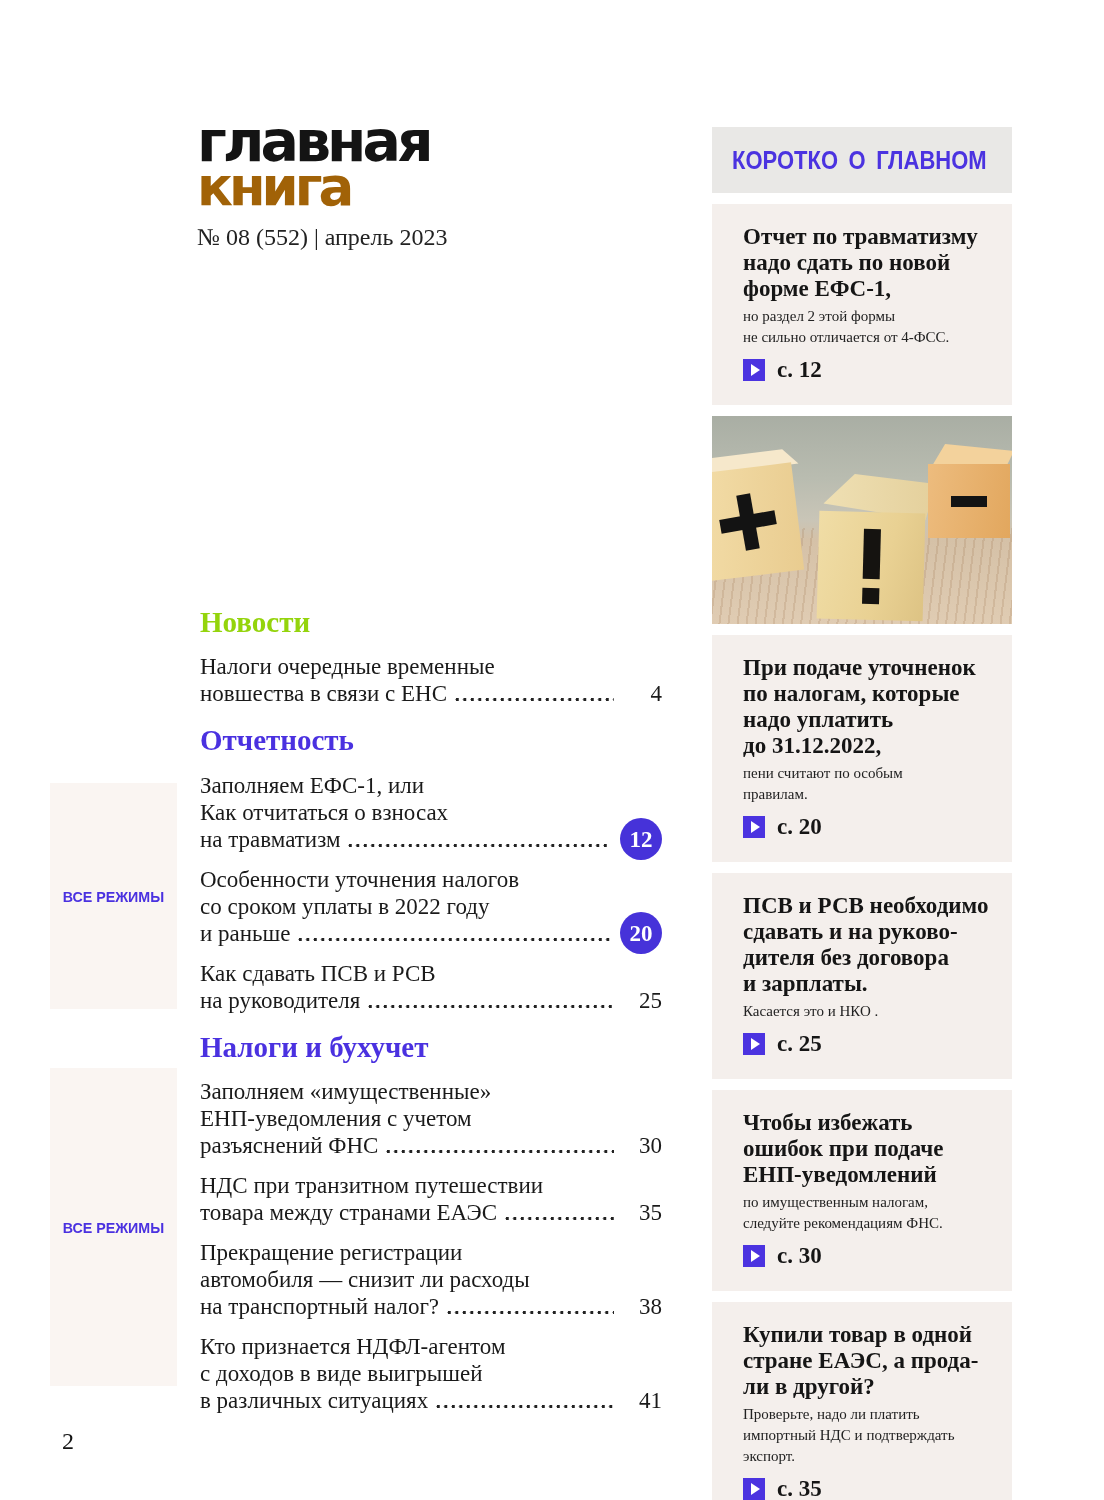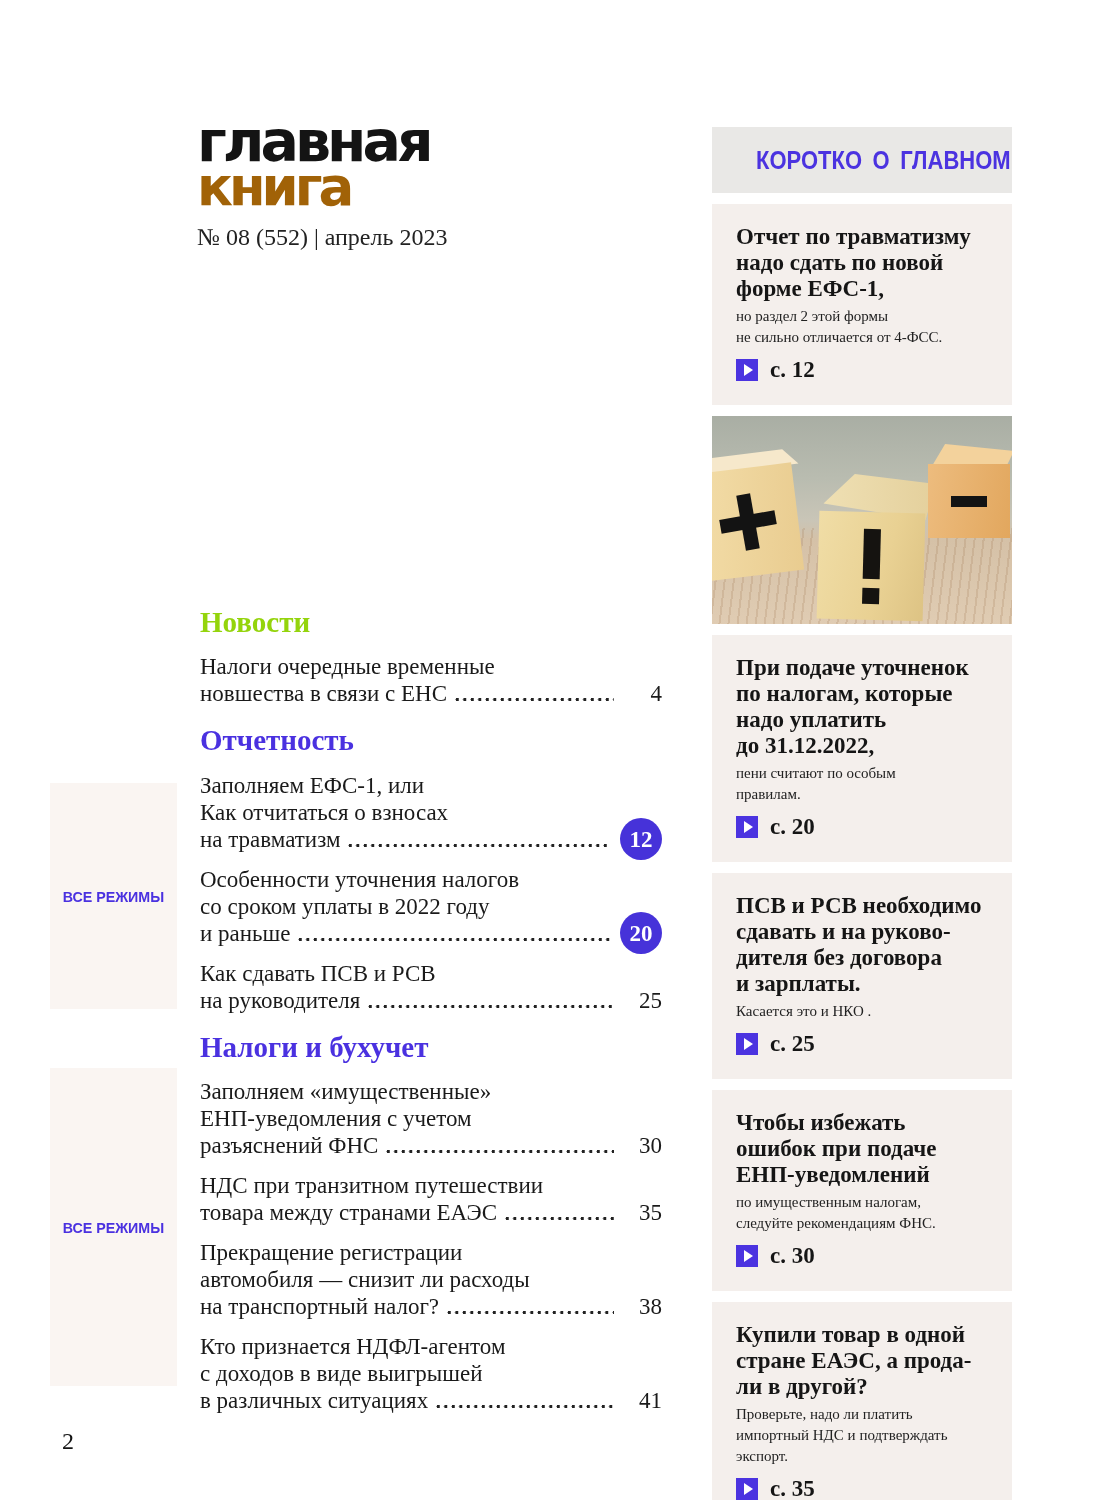--- a/index.html
+++ b/index.html
@@ -41,26 +41,26 @@
     display:flex; align-items:center; justify-content:center; }
   .regime-1 { top:783px; height:226px; }
   .regime-2 { top:1068px; height:318px; }
   .regime-box span { font-family:"Liberation Sans","DejaVu Sans",sans-serif;
     font-weight:bold; font-size:15px; color:#4a31e0;
     display:inline-block; transform:scaleX(0.95); white-space:nowrap; }
 
   
   .rightcol { position:absolute; left:712px; top:127px; width:300px; }
   .brief-header { height:66px; background:#e9e8e6; display:flex; align-items:center;
-    padding-left:44px; }
+    padding-left:20px; }
   .brief-header span { font-family:"Liberation Sans","DejaVu Sans",sans-serif;
     font-weight:bold; font-size:25px; color:#4b33e0; white-space:nowrap;
     display:inline-block; transform:scaleX(0.88); transform-origin:left center;
     word-spacing:5px; }
-  .brief-card { background:#f4efec; padding:20px 18px 22px 24px; margin-top:11px; }
+  .brief-card { background:#f4efec; padding:20px 18px 22px 31px; margin-top:11px; }
   .brief-title { font-size:23px; line-height:26px; font-weight:bold; color:#151515; }
   .brief-note { font-size:15px; line-height:21px; margin-top:4px; color:#222; }
   .brief-ref { margin-top:9px; display:flex; align-items:center; }
   .ref-arrow { width:22px; height:22px; background:#4b33e0; flex:none;
     display:flex; align-items:center; justify-content:center; }
   .ref-arrow i { display:block; width:0; height:0; border-left:9px solid #fff;
     border-top:6px solid transparent; border-bottom:6px solid transparent; margin-left:3px; }
   .ref-page { font-size:23px; font-weight:bold; margin-left:12px; color:#151515; }
 
   

